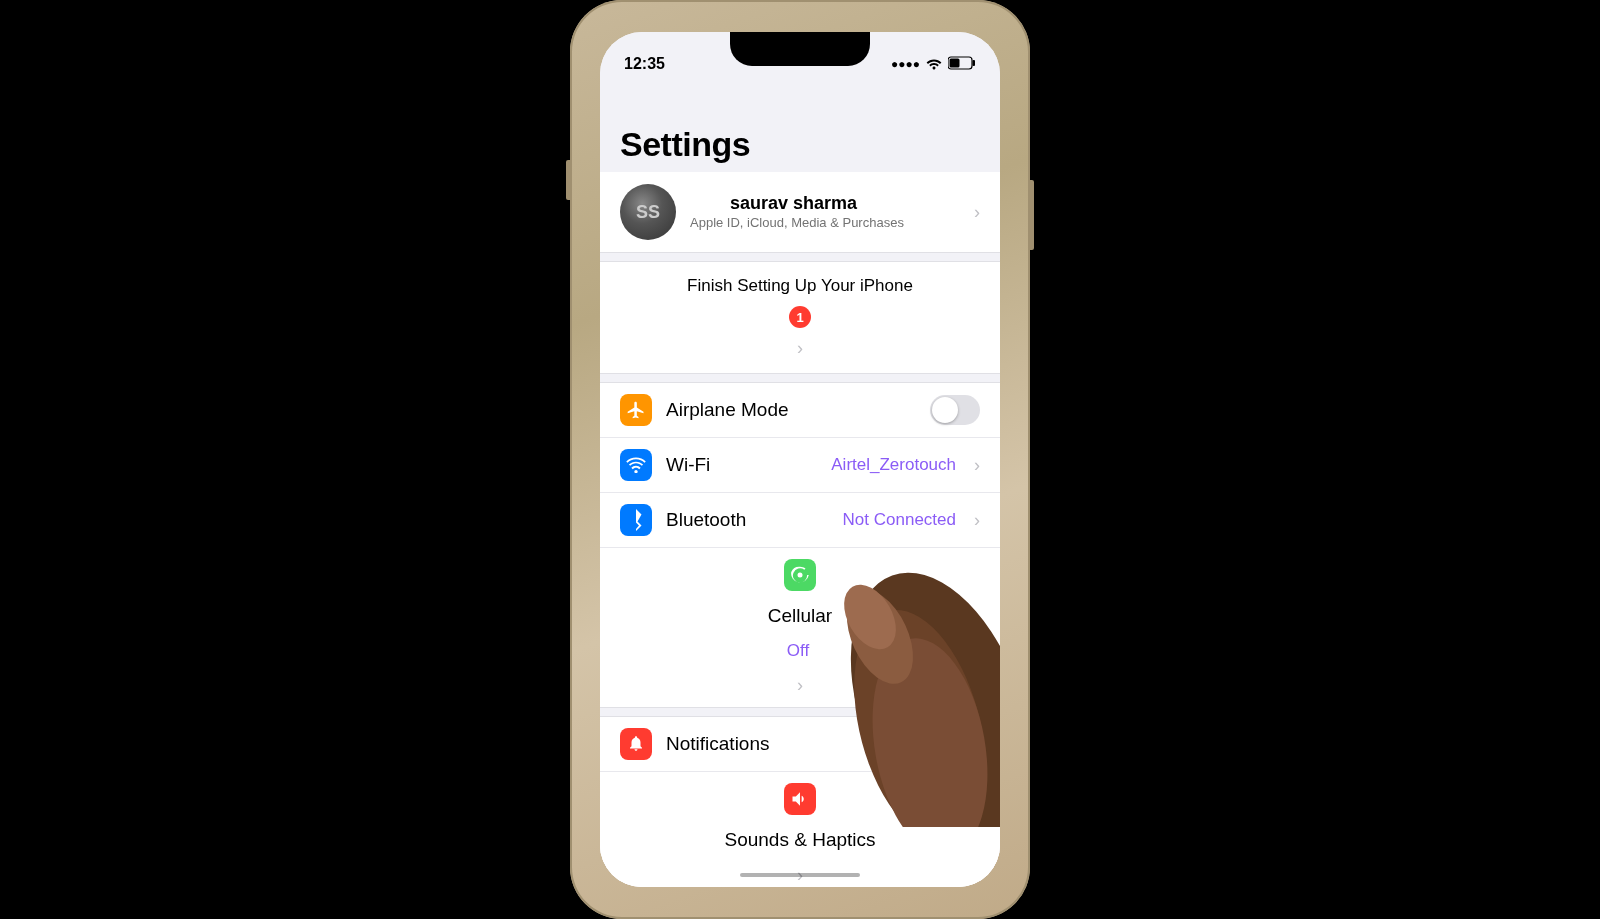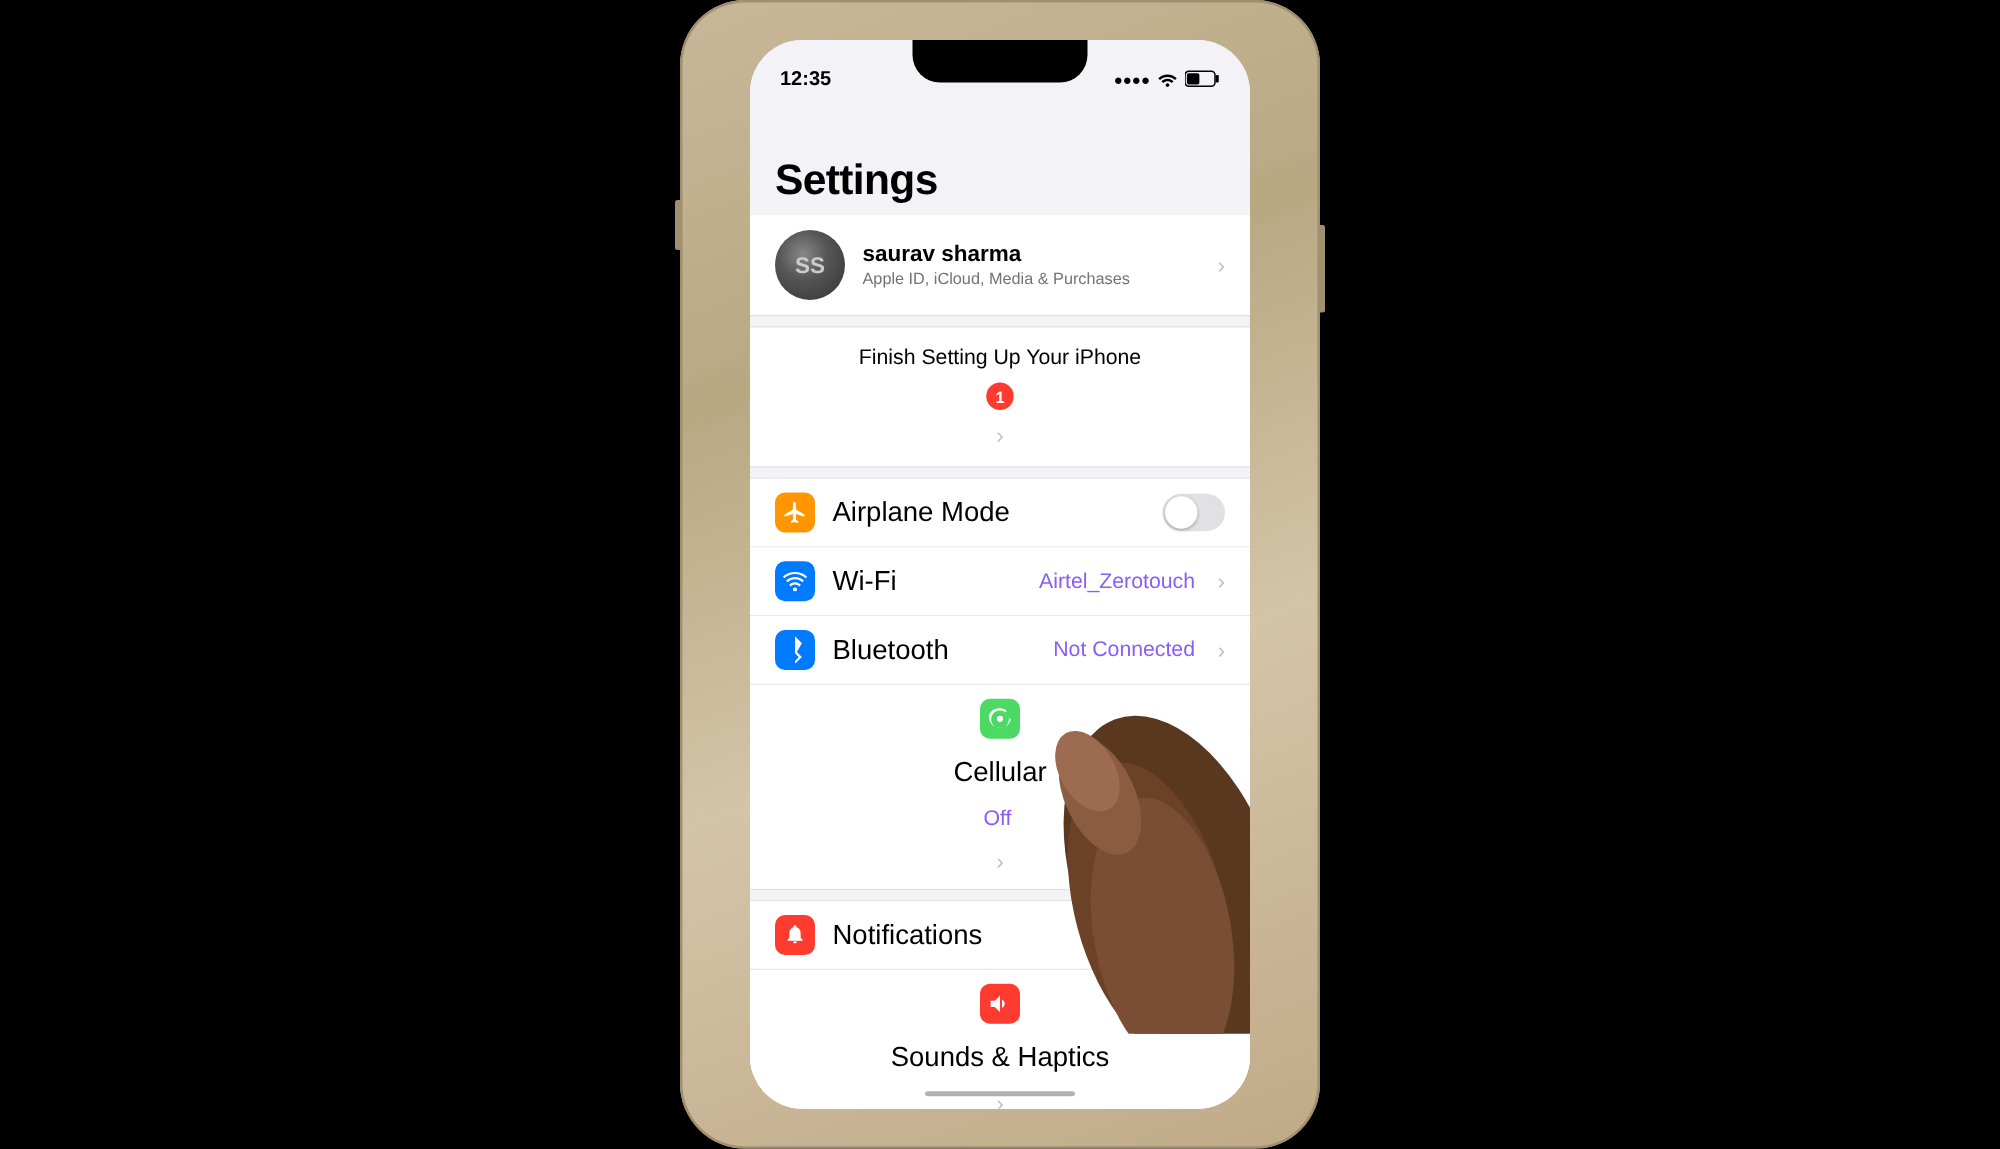--- a/index.html
+++ b/index.html
@@ -20,21 +20,21 @@
       height: 919px;
       position: relative;
       display: flex;
       align-items: center;
       justify-content: center;
     }
 
     
     .phone-shell {
       position: relative;
-      width: 512px;
+      width: 460px;
       height: 919px;
       background: linear-gradient(160deg, #c8b89a 0%, #b8a882 30%, #d4c4a8 60%, #c0aa88 100%);
       border-radius: 52px;
       box-shadow:
         inset 0 0 0 2px #a09070,
         0 0 60px rgba(0,0,0,0.8);
       display: flex;
       align-items: center;
       justify-content: center;
       z-index: 5;
@@ -175,20 +175,21 @@
     }
 
     .profile-info {
       flex: 1;
     }
 
     .profile-name {
       font-size: 18px;
       font-weight: 600;
       color: #000;
+      margin-left: 40px;
     }
 
     .profile-subtitle {
       font-size: 13px;
       color: #737373;
       margin-top: 1px;
       line-height: 1.3;
     }
 
     .chevron {
@@ -257,21 +258,21 @@
       height: 32px;
       border-radius: 8px;
       display: flex;
       align-items: center;
       justify-content: center;
       font-size: 18px;
       flex-shrink: 0;
     }
 
     .setting-label {
-      font-size: 22px;
+      font-size: 19px;
       color: #000;
       flex: 1;
     }
 
     .setting-value {
       font-size: 17px;
       color: #8b5cf6;
       margin-right: 4px;
     }
 

